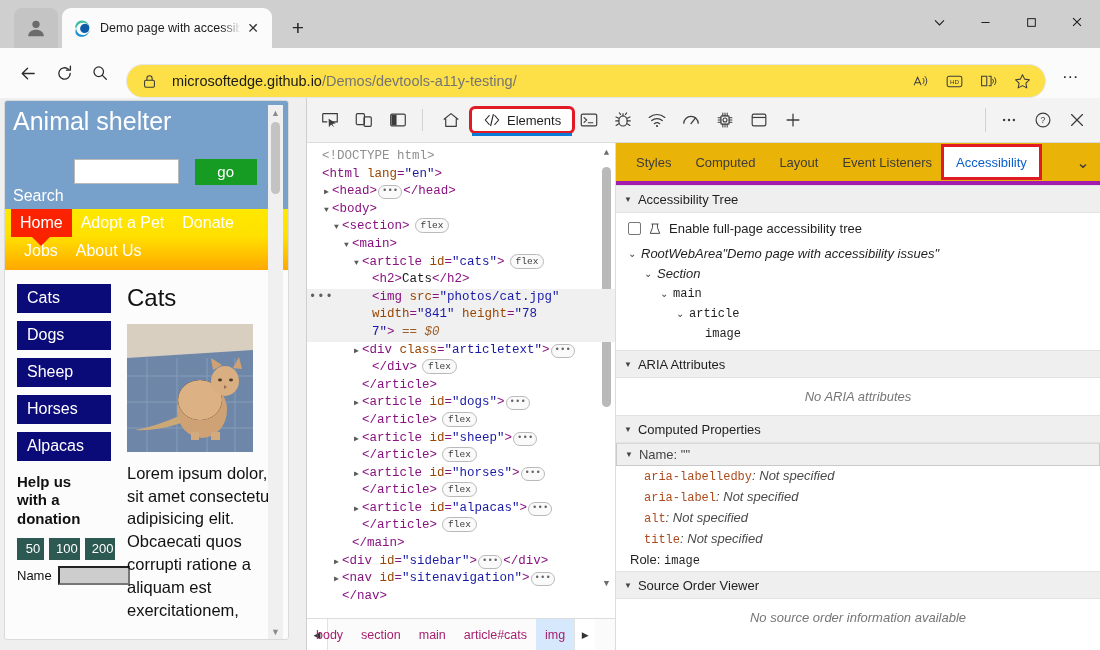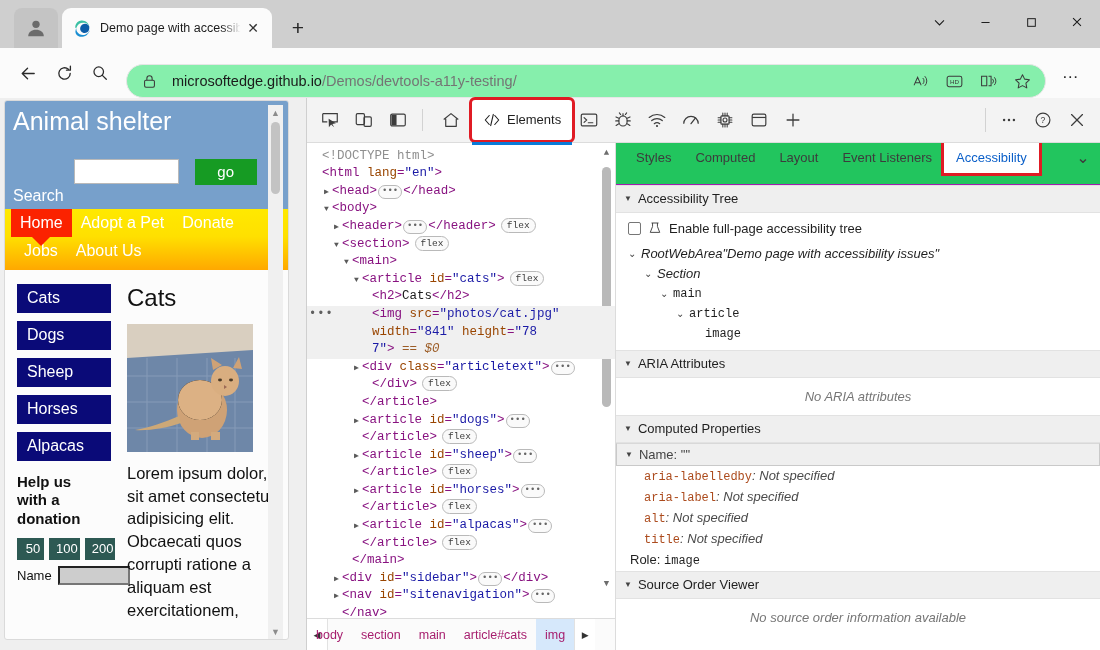--- a/index.html
+++ b/index.html
@@ -51,21 +51,21 @@
   
   .navbar{
     height:50px;background:#fbfbfb;display:flex;align-items:center;
     padding:0 10px;
   }
   .navbtn{
     width:36px;height:36px;display:flex;align-items:center;justify-content:center;
     border-radius:6px;color:#2b2b2b;flex:0 0 36px;
   }
   .omnibox{
-    flex:1 1 auto;height:34px;background:#86efac;border-radius:17px;
+    flex:1 1 auto;height:34px;background:#fde047;border-radius:17px;
     display:flex;align-items:center;padding:0 6px 0 14px;margin:16px 6px 0 8px;
     border:1px solid #e6e6e6;
   }
   .lock-ico{width:17px;height:17px;flex:0 0 17px;margin-right:14px;}
   .url{font-size:14.5px;color:#1b1b1b;white-space:nowrap;overflow:hidden;}
   .url .dim{color:#747474;}
   .omni-actions{display:flex;align-items:center;margin-left:auto;}
   .oa{width:34px;height:30px;display:flex;align-items:center;justify-content:center;color:#3b3b3b;}
   .dots-btn{width:38px;height:34px;display:flex;align-items:center;justify-content:center;color:#262626;font-size:17px;letter-spacing:1.5px;}
 
@@ -136,21 +136,21 @@
   .dt-toolbar{
     height:45px;display:flex;align-items:center;background:#f3f3f3;
     border-bottom:1px solid #dcdcdc;padding-left:6px;position:relative;
   }
   .dt-ico{
     width:30px;height:30px;display:flex;align-items:center;justify-content:center;
     color:#3c3c3c;margin:0 2px;flex:0 0 30px;
   }
   .dt-sep{width:1px;height:22px;background:#d2d2d2;margin:0 7px;flex:0 0 1px;}
   .dt-tab{
-    height:40px;display:flex;align-items:center;padding:0 11px;font-size:13px;
+    height:22px;display:flex;align-items:center;padding:0 11px;font-size:13px;
     color:#1f1f1f;gap:6px;position:relative;border-radius:3px;
   }
   .dt-tab.selected{background:#ffffff;}
   .dt-tab.selected::after{
     content:"";position:absolute;left:0;right:0;bottom:-5px;height:3px;background:#0a7bd8;
   }
   .redbox{outline:3px solid #e01b24;outline-offset:0;}
   .dt-right{margin-left:auto;display:flex;align-items:center;padding-right:6px;}
   .dt-rsep{width:1px;height:24px;background:#d2d2d2;margin:0 6px;}
 
@@ -201,22 +201,22 @@
     width:21px;height:32px;display:flex;align-items:center;justify-content:center;
     background:#fff;border-right:1px solid #e2e2e2;color:#333;font-size:9px;flex:0 0 21px;
   }
   .bc-item{padding:0 9px;color:#a61e6e;white-space:nowrap;height:32px;display:flex;align-items:center;}
   .bc-item.active{background:#d6e8fb;color:#a61e6e;}
   .bc-item.clipped{padding-left:0;}
 
   
   .a11ypane{flex:1 1 auto;display:flex;flex-direction:column;border-left:1px solid #dcdcdc;min-width:0;background:#fff;}
   .a11y-tabs{
-    height:42px;flex:0 0 42px;display:flex;background:#22c55e;
-    border-bottom:1px solid #a21caf;padding-left:8px;
+    height:42px;flex:0 0 42px;display:flex;align-items:center;background:#eab308;
+    border-bottom:4px solid #a21caf;padding-left:8px;
   }
   .a11y-tab{font-size:13px;color:#3c3c3c;padding:0 12px;height:30px;display:flex;align-items:center;}
   .a11y-tab.selected{color:#0a5fc9;background:#fff;}
   .a11y-chev{margin-left:auto;width:34px;height:30px;display:flex;align-items:center;justify-content:center;color:#3c3c3c;}
   .a11y-body{flex:1 1 auto;overflow:hidden;}
   .sec-head{
     background:#efefef;border-bottom:1px solid #e2e2e2;border-top:1px solid #e2e2e2;
     height:28px;display:flex;align-items:center;padding-left:8px;font-size:13px;color:#1f1f1f;gap:6px;
   }
   .caret{font-size:8px;color:#444;display:inline-block;}
@@ -532,21 +532,20 @@
         <div class="domtree" id="domtree">
           <div class="dom-scroll">
             <div class="dom-arrow">▲</div>
             <div class="dom-thumb"></div>
             <div class="dom-arrow dn">▼</div>
           </div>
         <div class="dline" style="padding-left: 4px;"><span class="tw"></span><span class="doctype">&lt;!DOCTYPE html&gt;</span></div>
             <div class="dline" style="padding-left: 4px;"><span class="tw"></span><span class="punct">&lt;</span><span class="tag">html</span><span class="attr"> lang</span><span class="punct">=</span><span class="val">"en"</span><span class="punct">&gt;</span></div>
             <div class="dline" style="padding-left: 14px;"><span class="tw closed"></span><span class="punct">&lt;</span><span class="tag">head</span><span class="punct">&gt;</span><span class="ellipsis-badge">•••</span><span class="punct">&lt;/</span><span class="tag">head</span><span class="punct">&gt;</span></div>
             <div class="dline" style="padding-left: 14px;"><span class="tw open"></span><span class="punct">&lt;</span><span class="tag">body</span><span class="punct">&gt;</span></div>
-            <div class="dline" style="padding-left: 24px;"><span class="tw closed"></span><span class="punct">&lt;</span><span class="tag">header</span><span class="punct">&gt;</span><span class="ellipsis-badge">•••</span><span class="punct">&lt;/</span><span class="tag">header</span><span class="punct">&gt;</span><span class="flexbadge">flex</span></div>
             <div class="dline" style="padding-left: 24px;"><span class="tw open"></span><span class="punct">&lt;</span><span class="tag">section</span><span class="punct">&gt;</span><span class="flexbadge">flex</span></div>
             <div class="dline" style="padding-left: 34px;"><span class="tw open"></span><span class="punct">&lt;</span><span class="tag">main</span><span class="punct">&gt;</span></div>
             <div class="dline" style="padding-left: 44px;"><span class="tw open"></span><span class="punct">&lt;</span><span class="tag">article</span><span class="attr"> id</span><span class="punct">=</span><span class="val">"cats"</span><span class="punct">&gt;</span><span class="flexbadge">flex</span></div>
             <div class="dline" style="padding-left: 54px;"><span class="tw"></span><span class="punct">&lt;</span><span class="tag">h2</span><span class="punct">&gt;</span><span class="txt">Cats</span><span class="punct">&lt;/</span><span class="tag">h2</span><span class="punct">&gt;</span></div>
             <div class="dline sel" style="padding-left: 54px;"><span class="gutter-dots" style="left: 2px;">•••</span><span class="tw"></span><span class="punct">&lt;</span><span class="tag">img</span><span class="attr"> src</span><span class="punct">=</span><span class="val">"photos/cat.jpg"</span></div>
             <div class="dline sel" style="padding-left: 54px;"><span class="tw"></span><span class="attr">width</span><span class="punct">=</span><span class="val">"841"</span><span class="attr"> height</span><span class="punct">=</span><span class="val">"78</span></div>
             <div class="dline sel" style="padding-left: 54px;"><span class="tw"></span><span class="val">7"</span><span class="punct">&gt;</span><span class="dollar"> == $0</span></div>
             <div class="dline" style="padding-left: 44px;"><span class="tw closed"></span><span class="punct">&lt;</span><span class="tag">div</span><span class="attr"> class</span><span class="punct">=</span><span class="val">"articletext"</span><span class="punct">&gt;</span><span class="ellipsis-badge">•••</span></div>
             <div class="dline" style="padding-left: 54px;"><span class="tw"></span><span class="punct">&lt;/</span><span class="tag">div</span><span class="punct">&gt;</span><span class="flexbadge">flex</span></div>
             <div class="dline" style="padding-left: 44px;"><span class="tw"></span><span class="punct">&lt;/</span><span class="tag">article</span><span class="punct">&gt;</span></div>

